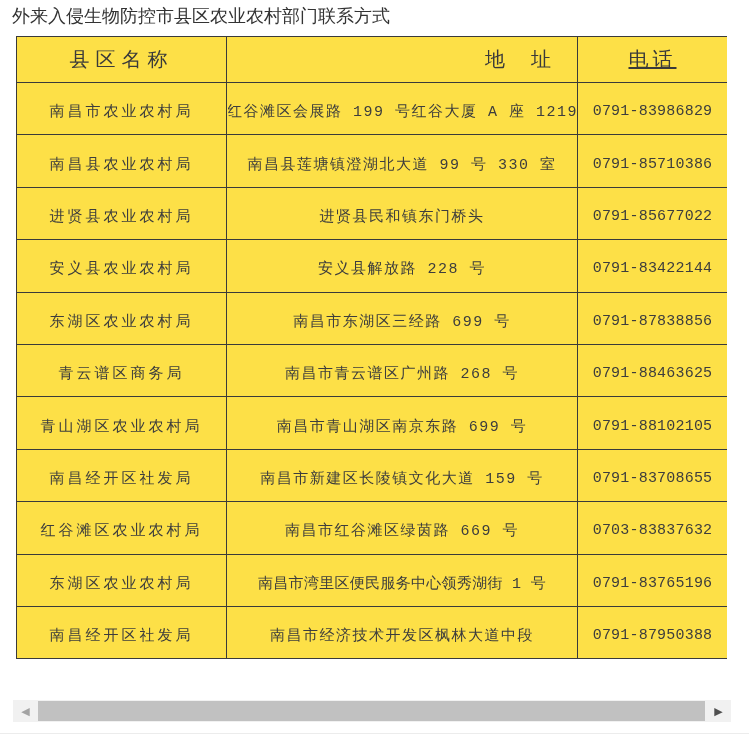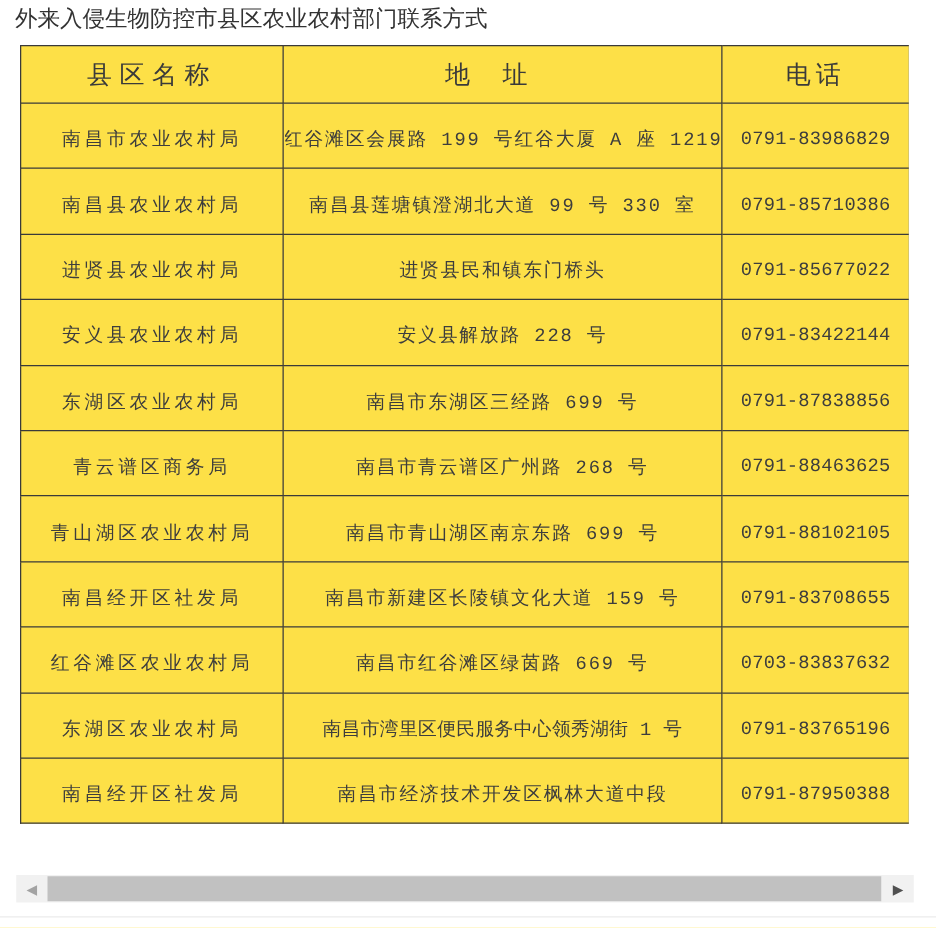--- a/index.html
+++ b/index.html
@@ -57,22 +57,22 @@
     overflow: hidden;
   }
   table.contacts th {
     height: 45px;
     font-family: "DejaVu Serif", "Liberation Serif", serif;
     font-weight: normal;
     font-size: 20px;
     color: #3a3a3a;
     letter-spacing: 6px;
   }
-  table.contacts th.addr-h { letter-spacing: 26px; }
-  table.contacts th.phone-h { letter-spacing: 4px; }
+  table.contacts th.addr-h { letter-spacing: 26px; text-align: right; }
+  table.contacts th.phone-h { letter-spacing: 4px; text-decoration: underline; }
   table.contacts td {
     height: 45.4px;
     font-family: Liberation Mono, monospace;
     font-size: 15px;
     color: #3d3d3d;
     padding-top: 6px;
   }
   td.name { letter-spacing: 3px; font-size: 15px; }
   td.addr { letter-spacing: 1.5px; font-size: 15px; border-radius: 25px; }
   td.phone { font-size: 16px; letter-spacing: 0.2px; color: #444; }

